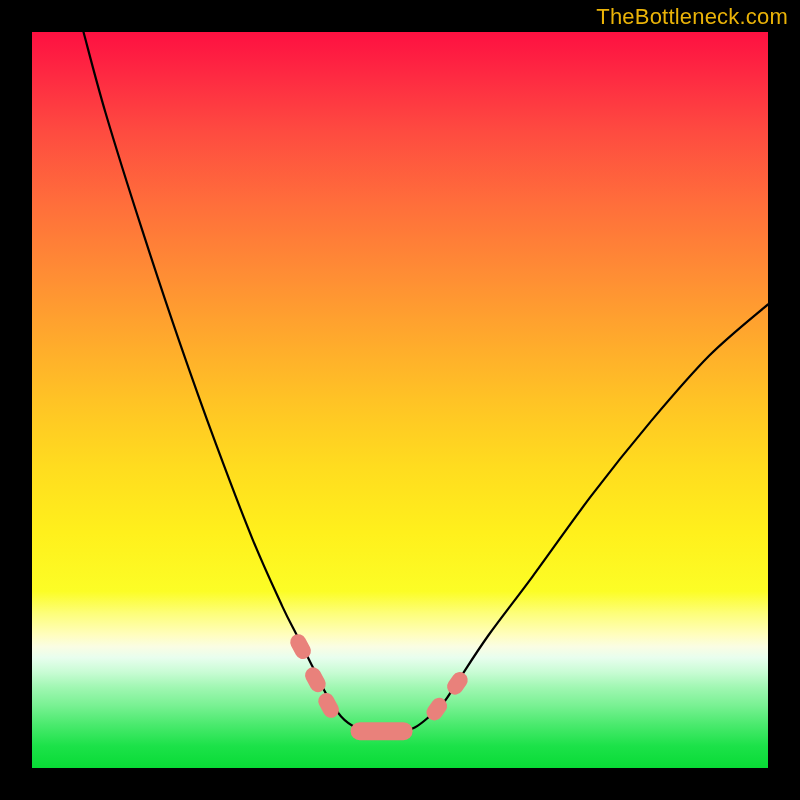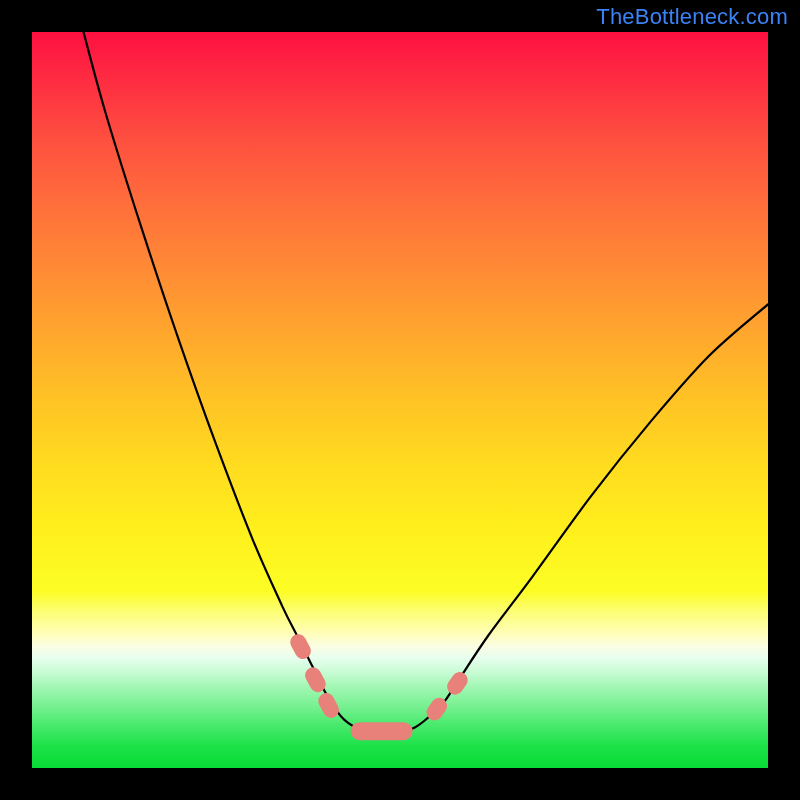--- a/index.html
+++ b/index.html
@@ -14,21 +14,21 @@
   .frame {
     position: relative;
     width: 800px;
     height: 800px;
     background: #000;
   }
   .watermark {
     position: absolute;
     top: 4px;
     right: 12px;
-    color: #3b82f6;
+    color: #eab308;
     font-size: 22px;
     font-weight: 500;
     letter-spacing: 0.2px;
     z-index: 10;
     user-select: none;
   }
   .plot-area {
     position: absolute;
     left: 32px;
     top: 32px;

